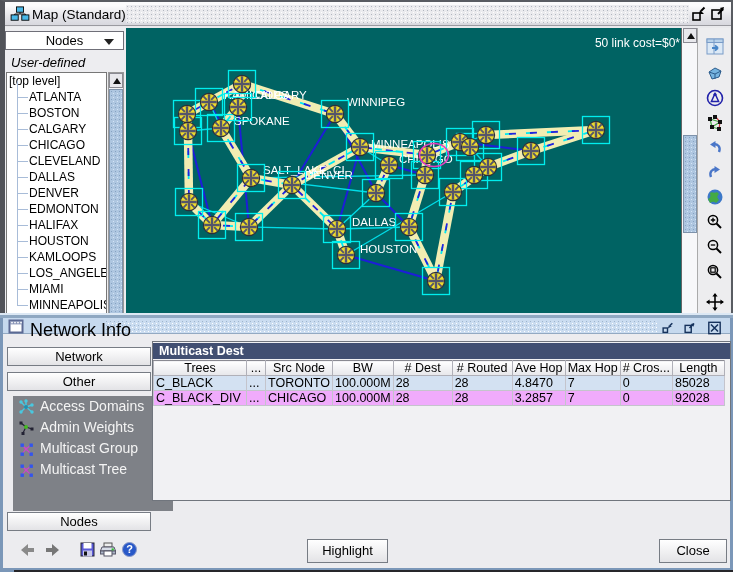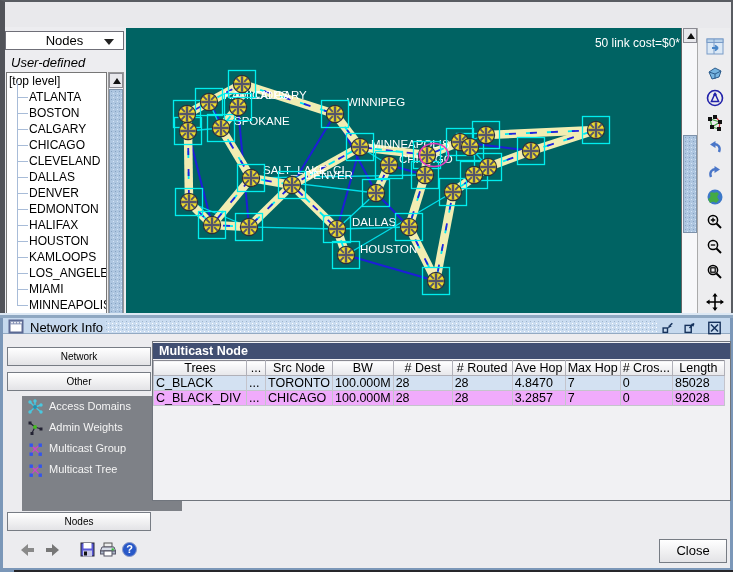--- a/index.html
+++ b/index.html
@@ -39,26 +39,26 @@
  background-image:radial-gradient(circle at 1.5px 1.5px,#86a2c2 .8px,rgba(0,0,0,0) 1px),
  radial-gradient(circle at 3.5px 3.5px,#d4e4f6 .8px,rgba(0,0,0,0) 1px);background-size:4px 4px}
 #mapsvg{position:absolute;left:121px;top:26px}
 .ml{font-size:11.5px;fill:#fff;font-family:"Liberation Sans",sans-serif}
 #mscroll{position:absolute;left:676px;top:26px;width:16px;height:290px;background:#f7f7f9;border-left:1px solid #666}
 #mtools{position:absolute;left:692px;top:26px;width:33px;height:288px;background:#ededef;border-left:1px solid #aaa}
 .tic{position:absolute;left:8px;width:18px;height:18px}
 #niwin{position:absolute;left:0;top:313px;width:733px;height:259px;background:#ececef;
  border:2px solid #d8e4f0;border-left:3px solid #7b97b8;border-right:3px solid #7b97b8;border-bottom:4px solid #7b97b8}
 #nititle{position:absolute;left:0;top:3px;right:0;height:16px;background:#c6d9ee;border-bottom:1px solid #92a9c2}
-#nititle .txt{position:absolute;left:27px;top:2px;font-size:13px;color:#000}
+#nititle .txt{position:absolute;left:27px;top:2px;font-size:18px;color:#000}
 .nbtn{position:absolute;top:3px;width:15px;height:14px}
 .jbtn{position:absolute;left:4px;width:144px;height:19px;background:linear-gradient(#ffffff,#e3e3e6);
- border:1px solid #777c84;font-size:10px;color:#000;text-align:center;line-height:17px}
-#nilist{position:absolute;left:19px;top:81px;width:160px;height:115px;background:#7e8187;
- font-size:11px;color:#f4f4f4}
+ border:1px solid #777c84;font-size:13px;color:#000;text-align:center;line-height:17px}
+#nilist{position:absolute;left:10px;top:81px;width:160px;height:115px;background:#7e8187;
+ font-size:14px;color:#f4f4f4}
 .li{height:21px;line-height:21px;padding-left:27px;position:relative;white-space:nowrap}
 .li svg{position:absolute;left:5px;top:3px}
 #tblpanel{position:absolute;left:149px;top:26px;width:579px;height:160px;background:#f1f1f3;border:1px solid #70757d}
 #mtbar{position:absolute;left:0;top:1px;right:0;height:16px;background:#414f72;color:#fff;
  font-size:12.5px;font-weight:bold;line-height:16px;padding-left:6px}
 table{border-collapse:collapse;position:absolute;left:0;top:18px;font-size:12.5px;color:#000}
 th{background:linear-gradient(#ffffff,#e6e6ea);border:1px solid #b0b0b8;border-top:1px solid #8a8a92;
  font-weight:normal;height:14px;padding:0 2px;overflow:hidden;white-space:nowrap}
 td{border:1px solid #c4c4cc;height:15px;padding:0 2px;overflow:hidden;white-space:nowrap}
 tr.sel td{background:#d3e1f2}
@@ -66,20 +66,40 @@
 #filterrow{position:absolute;left:0px;top:193px;width:731px;height:26px;font-size:13px;color:#000}
 #ffield{position:absolute;left:188px;top:0px;width:400px;height:22px;background:#fff;border:1px solid #6a6a72;
  font-size:13px;padding-left:4px;line-height:20px}
 #btnrow{position:absolute;left:0;top:224px;width:733px;height:28px}
 .pbtn{position:absolute;height:24px;background:linear-gradient(#ffffff,#e3e3e6);border:1px solid #777c84;
  font-size:13px;color:#000;text-align:center;line-height:22px}
 .pbtn.dis{color:#9a9aa0}
 </style></head><body>
 
 <div id="mapwin">
+ <div id="maptitle">
+  <div class="bumps" style="position:absolute;left:121px;right:42px;top:3px;height:18px"></div>
+  <svg id="mapico" width="20" height="16" viewBox="0 0 22 18">
+    <rect x="7" y="1" width="8" height="6" fill="#49b8e8" stroke="#000"></rect>
+    <rect x="1" y="10" width="8" height="6" fill="#49b8e8" stroke="#000"></rect>
+    <rect x="13" y="10" width="8" height="6" fill="#49b8e8" stroke="#000"></rect>
+    <path d="M11 7v2M5 10V9h12v1" stroke="#000" fill="none"></path>
+  </svg>
+  <div class="txt">Map (Standard)</div>
+  <svg class="wbtn" style="right:24px" width="16" height="16" viewBox="0 0 16 16">
+   <path d="M13.5 1.5L10 5" stroke="#000" stroke-width="2"></path>
+        <path d="M8 8l1.1-3.9L13 8z" fill="#000"></path>
+   <rect x="2" y="7" width="7" height="7" fill="none" stroke="#000" stroke-width="1.6"></rect>
+      </svg>
+  <svg class="wbtn" style="right:5px" width="16" height="16" viewBox="0 0 16 16">
+   <path d="M8 8l5-5" stroke="#000" stroke-width="2"></path>
+        <path d="M14 1l-4.2 1 3.2 3.2z" fill="#000"></path>
+   <rect x="2" y="4" width="9" height="9" fill="none" stroke="#000" stroke-width="1.6"></rect>
+      </svg>
+ </div>
  <div id="lpanel">
   <div id="combo">Nodes</div>
   <div id="udef">User-defined</div>
   <div id="tree">
         <div class="titem root">[top level]</div>
         <div class="titem child"><span class="tln"></span>ATLANTA</div>
         <div class="titem child"><span class="tln"></span>BOSTON</div>
         <div class="titem child"><span class="tln"></span>CALGARY</div>
         <div class="titem child"><span class="tln"></span>CHICAGO</div>
         <div class="titem child"><span class="tln"></span>CLEVELAND</div>
@@ -498,21 +518,21 @@
       <path d="M2 5h12l1.6 4H.4z" fill="#d8dde8" stroke="#556"></path>
       <rect x=".4" y="9" width="15.2" height="3" fill="#aab4c8" stroke="#556"></rect>
       <rect x="4" y="9" width="8" height="5" fill="#fff" stroke="#556"></rect>
       <rect x="11.6" y="6.4" width="2.2" height="2" fill="#33bb33"></rect>
     </svg>
 <svg style="position:absolute;left:119px;top:227px" width="15" height="15" viewBox="0 0 15 15">
       <circle cx="7.5" cy="7.5" r="7" fill="#2858c8" stroke="#8898c8"></circle>
       <text x="7.5" y="11.4" text-anchor="middle" font-size="11" font-weight="bold" fill="#fff" font-family="Liberation Sans">?</text>
     </svg>
  <div id="tblpanel">
-  <div id="mtbar">Multicast Node</div>
+  <div id="mtbar">Multicast Dest</div>
   <table>
    <colgroup>
           <col style="width:93px">
           <col style="width:19px">
           <col style="width:58px">
    <col style="width:59px">
           <col style="width:59px">
           <col style="width:60px">
           <col style="width:53px">
    <col style="width:55px">
@@ -553,15 +573,16 @@
             <td>28</td>
        <td>3.2857</td>
             <td>7</td>
             <td>0</td>
             <td>92028</td>
           </tr>
   </tbody>
       </table>
  </div>
  <div id="btnrow">
+  <div class="pbtn" style="left:304px;width:81px">Highlight</div>
   <div class="pbtn" style="left:656px;width:68px">Close</div>
  </div>
 </div>
 <div style="position:absolute;left:14px;top:570px;width:719px;height:2px;background:#26262a"></div>
 </body></html>

